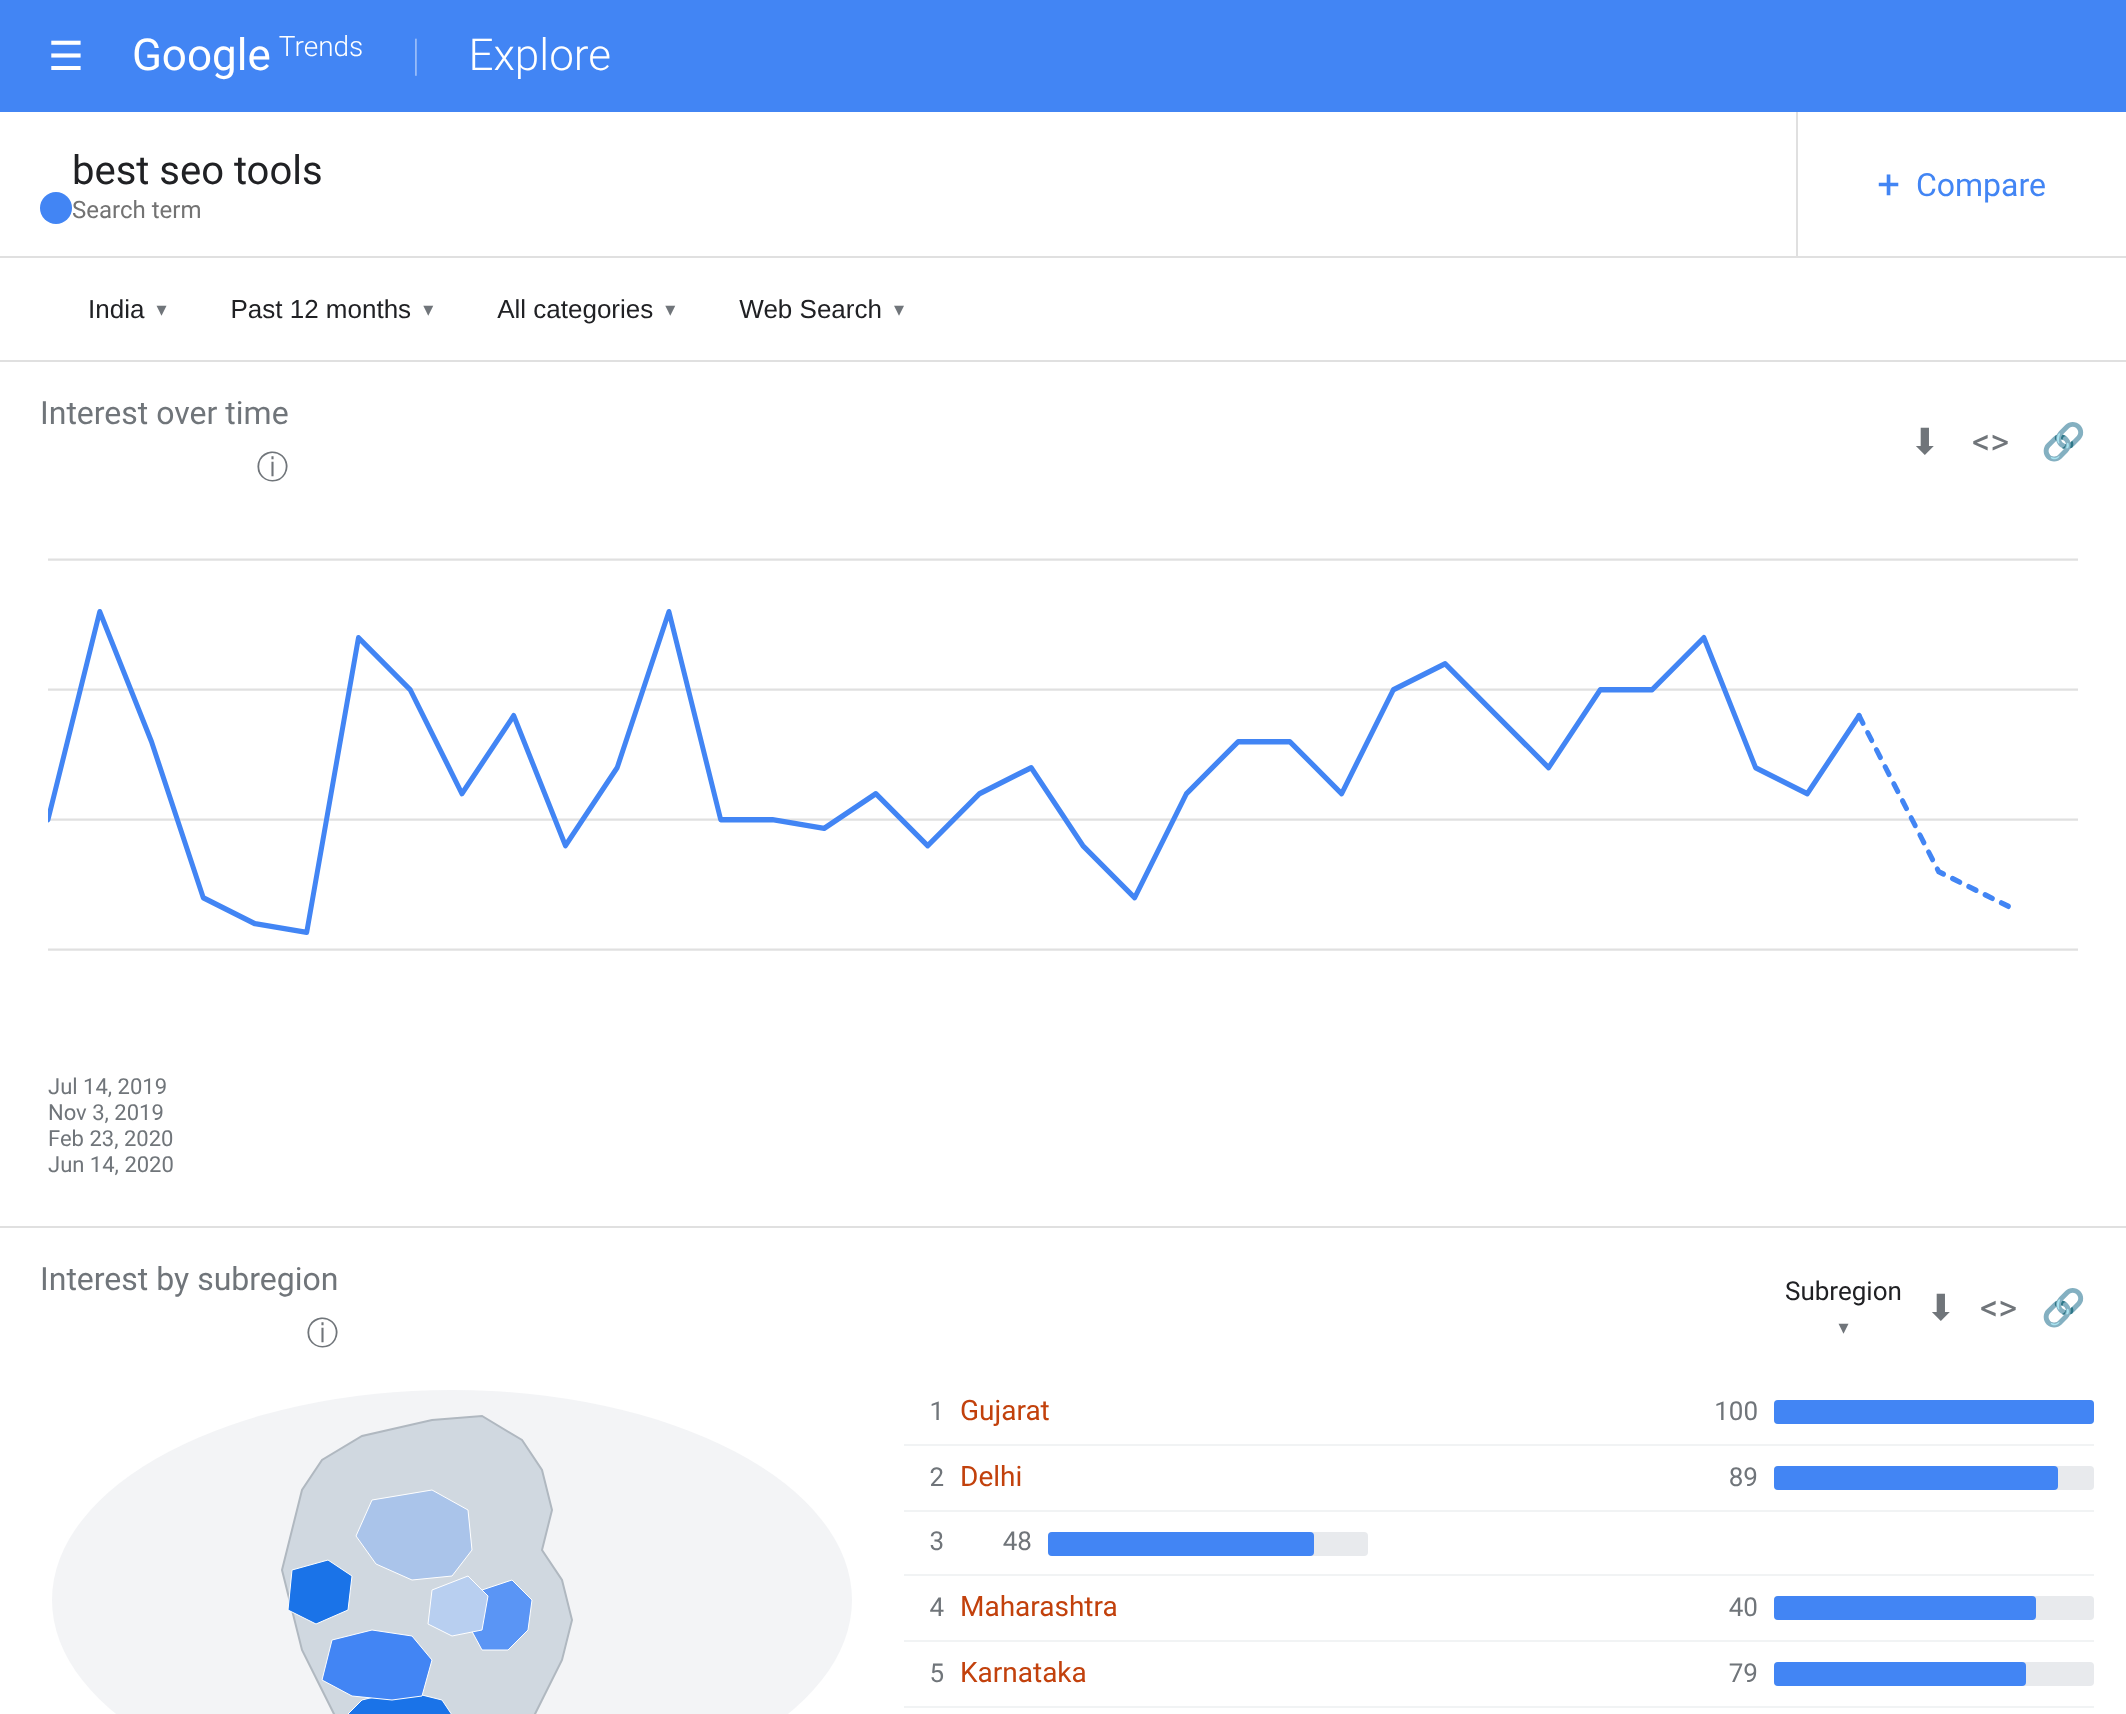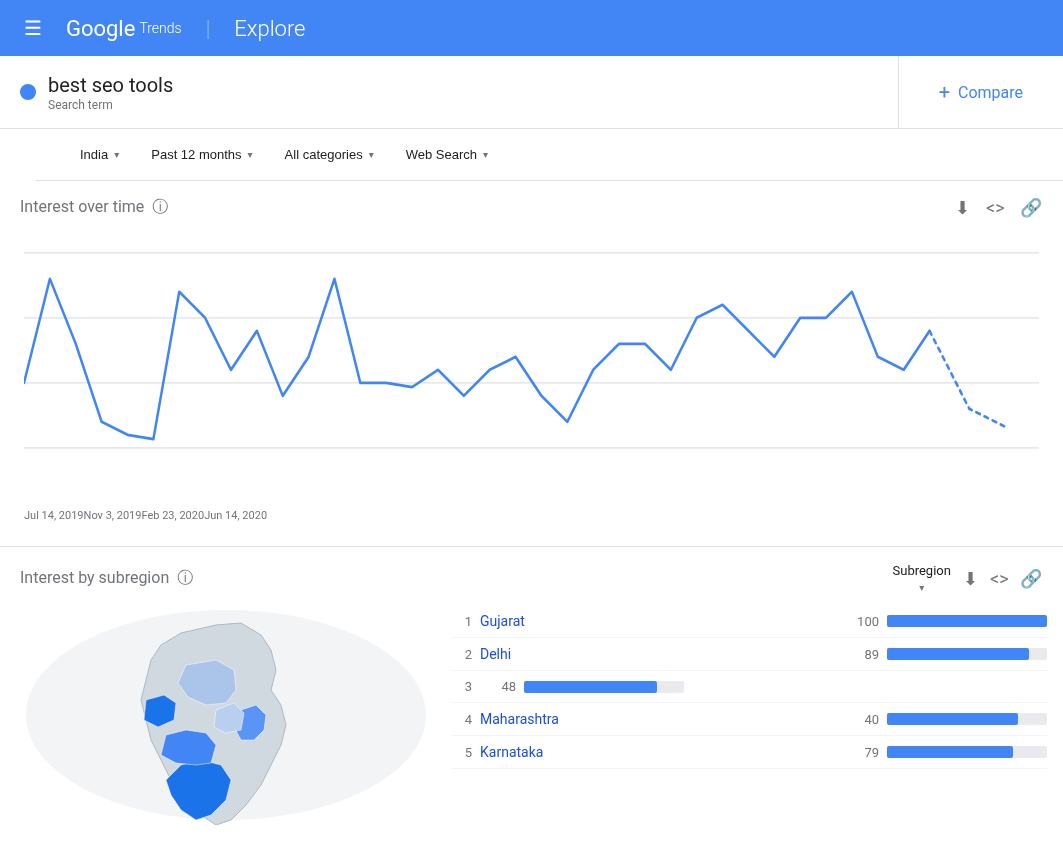--- a/index.html
+++ b/index.html
@@ -8,40 +8,39 @@
     
     .header {
       background: #4285f4;
       display: flex;
       align-items: center;
       padding: 0 16px;
       height: 56px;
       gap: 16px;
     }
     .header-menu-icon { color: #fff; font-size: 20px; cursor: pointer; padding: 8px; }
-    .header-logo { display: flex; align-items: center; gap: 4px; }
+    .header-logo { display: flex; align-items: flex-start; gap: 4px; }
     .logo-google { font-size: 22px; font-weight: 400; color: #fff; }
     .logo-trends { font-size: 14px; font-weight: 300; color: #fff; }
     .header-divider { color: rgba(255,255,255,0.5); font-size: 22px; font-weight: 200; margin: 0 8px; }
     .header-explore { font-size: 22px; font-weight: 300; color: #fff; }
 
     
     .search-bar {
       display: flex;
       align-items: center;
       border-bottom: 1px solid #e0e0e0;
       padding: 0;
     }
     .search-term-area {
       flex: 1;
       display: flex;
-      align-items: center;
+      align-items: flex-end;
       padding: 16px 20px;
       border-right: 1px solid #e0e0e0;
-      gap: 12px;
     }
     .search-dot {
       width: 16px; height: 16px;
       border-radius: 50%;
       background: #4285f4;
       flex-shrink: 0;
     }
     .search-text-group { display: flex; flex-direction: column; }
     .search-query { font-size: 20px; font-weight: 400; color: #202124; line-height: 1.3; }
     .search-type { font-size: 12px; color: #737373; }
@@ -57,21 +56,20 @@
     .compare-plus { font-size: 20px; }
     .compare-label { font-size: 16px; }
 
     
     .filters {
       display: flex;
       align-items: center;
       padding: 12px 32px;
       gap: 8px;
       border-bottom: 1px solid #e0e0e0;
-      margin-left: 36px;
     }
     .filter-btn {
       display: flex;
       align-items: center;
       gap: 6px;
       padding: 6px 12px;
       border: none;
       background: none;
       cursor: pointer;
       font-size: 13px;
@@ -81,21 +79,21 @@
     .filter-arrow { font-size: 10px; color: #70757a; }
 
     
     .section { padding: 0 16px; border-bottom: 1px solid #e0e0e0; }
     .section-header {
       display: flex;
       align-items: center;
       justify-content: space-between;
       padding: 16px 4px 8px;
     }
-    .section-title-group { display: flex; align-items: flex-start; gap: 8px; }
+    .section-title-group { display: flex; align-items: flex-end; gap: 8px; flex-direction: column; }
     .section-title { font-size: 16px; color: #70757a; }
     .help-icon { color: #70757a; font-size: 16px; cursor: pointer; }
     .section-actions { display: flex; align-items: center; gap: 16px; }
     .action-icon { color: #70757a; cursor: pointer; font-size: 18px; }
 
     
     .chart-container { padding: 16px 8px 8px; position: relative; }
     .chart-watermark {
       position: absolute;
       top: 50%; left: 50%;
@@ -110,20 +108,21 @@
       pointer-events: none;
       user-select: none;
     }
     .chart-svg { width: 100%; height: 260px; }
     .chart-x-labels {
       display: flex;
       justify-content: flex-start;
       padding: 4px 0 16px;
       color: #70757a;
       font-size: 11px;
+      flex-direction: column;
     }
 
     
     .subregion-section { padding: 0 16px; }
     .subregion-header {
       display: flex;
       align-items: center;
       justify-content: space-between;
       padding: 16px 4px 12px;
     }
@@ -139,21 +138,21 @@
 
     .regions-list { flex: 1; padding-left: 16px; }
     .region-row {
       display: flex;
       align-items: center;
       padding: 8px 0;
       gap: 8px;
       border-bottom: 1px solid #f1f3f4;
     }
     .region-rank { color: #70757a; font-size: 13px; width: 20px; text-align: right; }
-    .region-name { flex: 1; font-size: 14px; color: #1d4ed8; }
+    .region-name { flex: 1; font-size: 14px; color: #c2410c; }
     .region-value { color: #70757a; font-size: 13px; width: 36px; text-align: right; }
     .region-bar-container { width: 160px; height: 12px; background: #e8eaed; border-radius: 2px; }
     .region-bar { height: 100%; background: #4285f4; border-radius: 2px; }
   </style>
 </head>
 <body>
 
 <div class="header">
   <span class="header-menu-icon">☰</span>
   <div class="header-logo">

